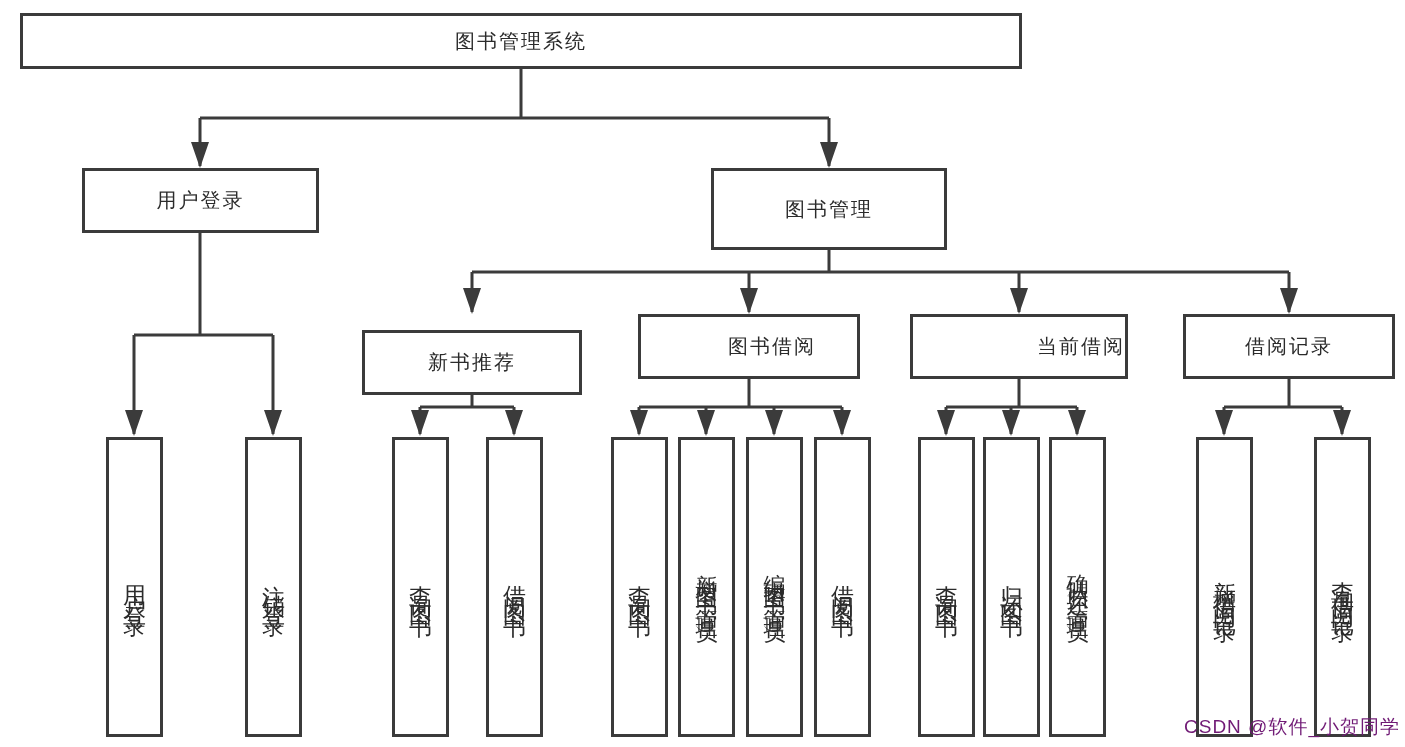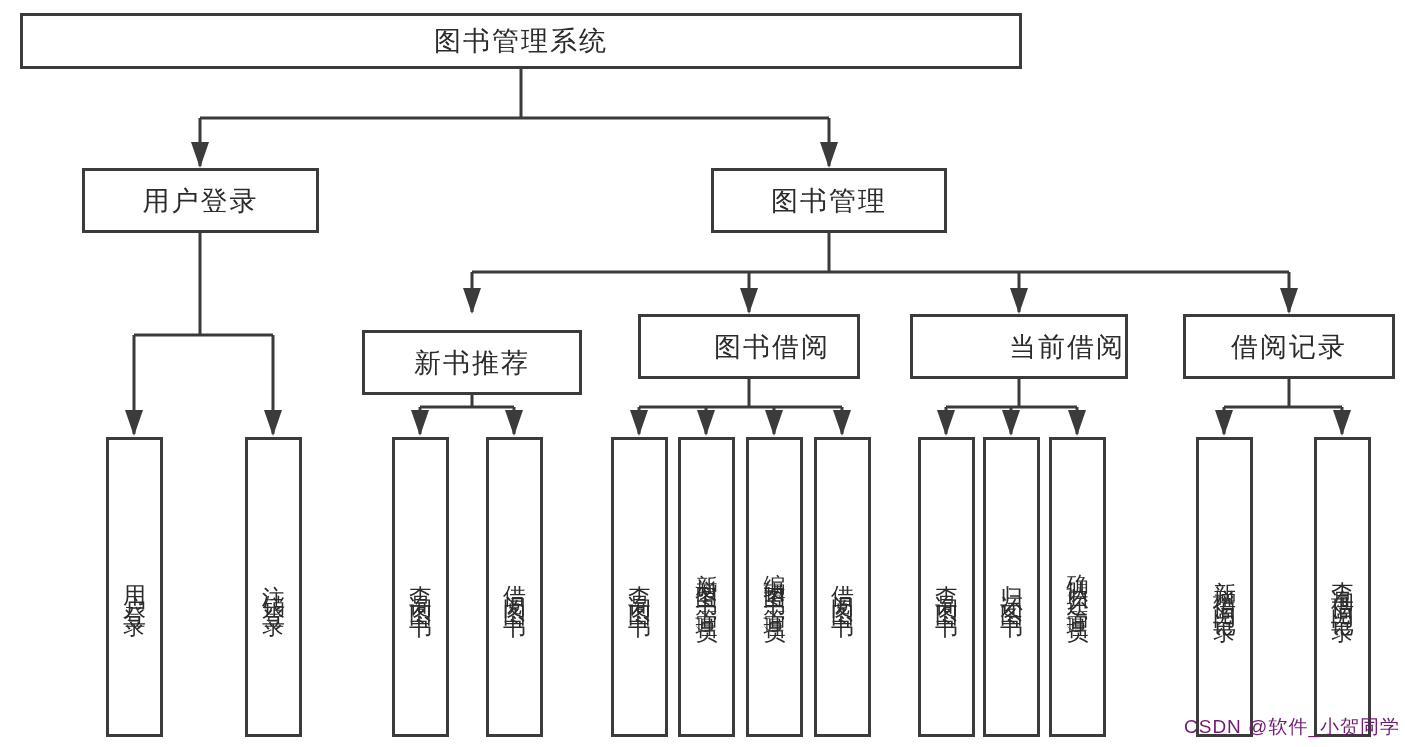--- a/index.html
+++ b/index.html
@@ -8,21 +8,21 @@
     font-family:"Liberation Sans", sans-serif; overflow:hidden; color:#2b2b2b;
   }
   .edges { position:absolute; left:0; top:0; width:1405px; height:747px; }
   .edges .lines { fill:none; stroke:#3b3b3b; stroke-width:3; }
   .edges .heads { fill:#3b3b3b; stroke:none; }
   .box {
     position:absolute; box-sizing:border-box; background:#ffffff;
     border:3px solid #3b3b3b; display:flex; align-items:center; justify-content:center;
     z-index:2;
   }
-  .hlabel { font-size:27px; letter-spacing:2px; white-space:nowrap; }
+  .hlabel { font-size:20px; letter-spacing:2px; white-space:nowrap; }
   .leaf .vlabel { writing-mode:vertical-rl; text-orientation:mixed; line-height:1; }
   .s4 { font-size:23px; letter-spacing:10px; }
   .s6 { font-size:23px; letter-spacing:8px; }
   .s9 { font-size:22px; letter-spacing:7px; }
   .watermark {
     position:absolute; left:1184px; top:714px; z-index:6;
     font-size:19px; letter-spacing:1px; color:#701a75; white-space:nowrap;
   }
 </style>
 </head>
@@ -52,21 +52,21 @@
       M1333 410 L1351 410 L1342 436 Z"></path>
   </svg>
 
   <div class="box" style="left:20px; top:13px; width:1002px; height:56px;">
     <span class="hlabel">图书管理系统</span>
   </div>
 
   <div class="box" style="left:82px; top:168px; width:237px; height:65px;">
     <span class="hlabel">用户登录</span>
   </div>
-  <div class="box" style="left:711px; top:168px; width:236px; height:65px;">
+  <div class="box" style="left:711px; top:168px; width:236px; height:82px;">
     <span class="hlabel">图书管理</span>
   </div>
 
   <div class="box" style="left:362px; top:330px; width:220px; height:65px;">
     <span class="hlabel">新书推荐</span>
   </div>
   <div class="box" style="left:638px; top:314px; width:222px; height:65px;padding-left:46px;">
     <span class="hlabel">图书借阅</span>
   </div>
   <div class="box" style="left:910px; top:314px; width:218px; height:65px;justify-content:flex-end;">

